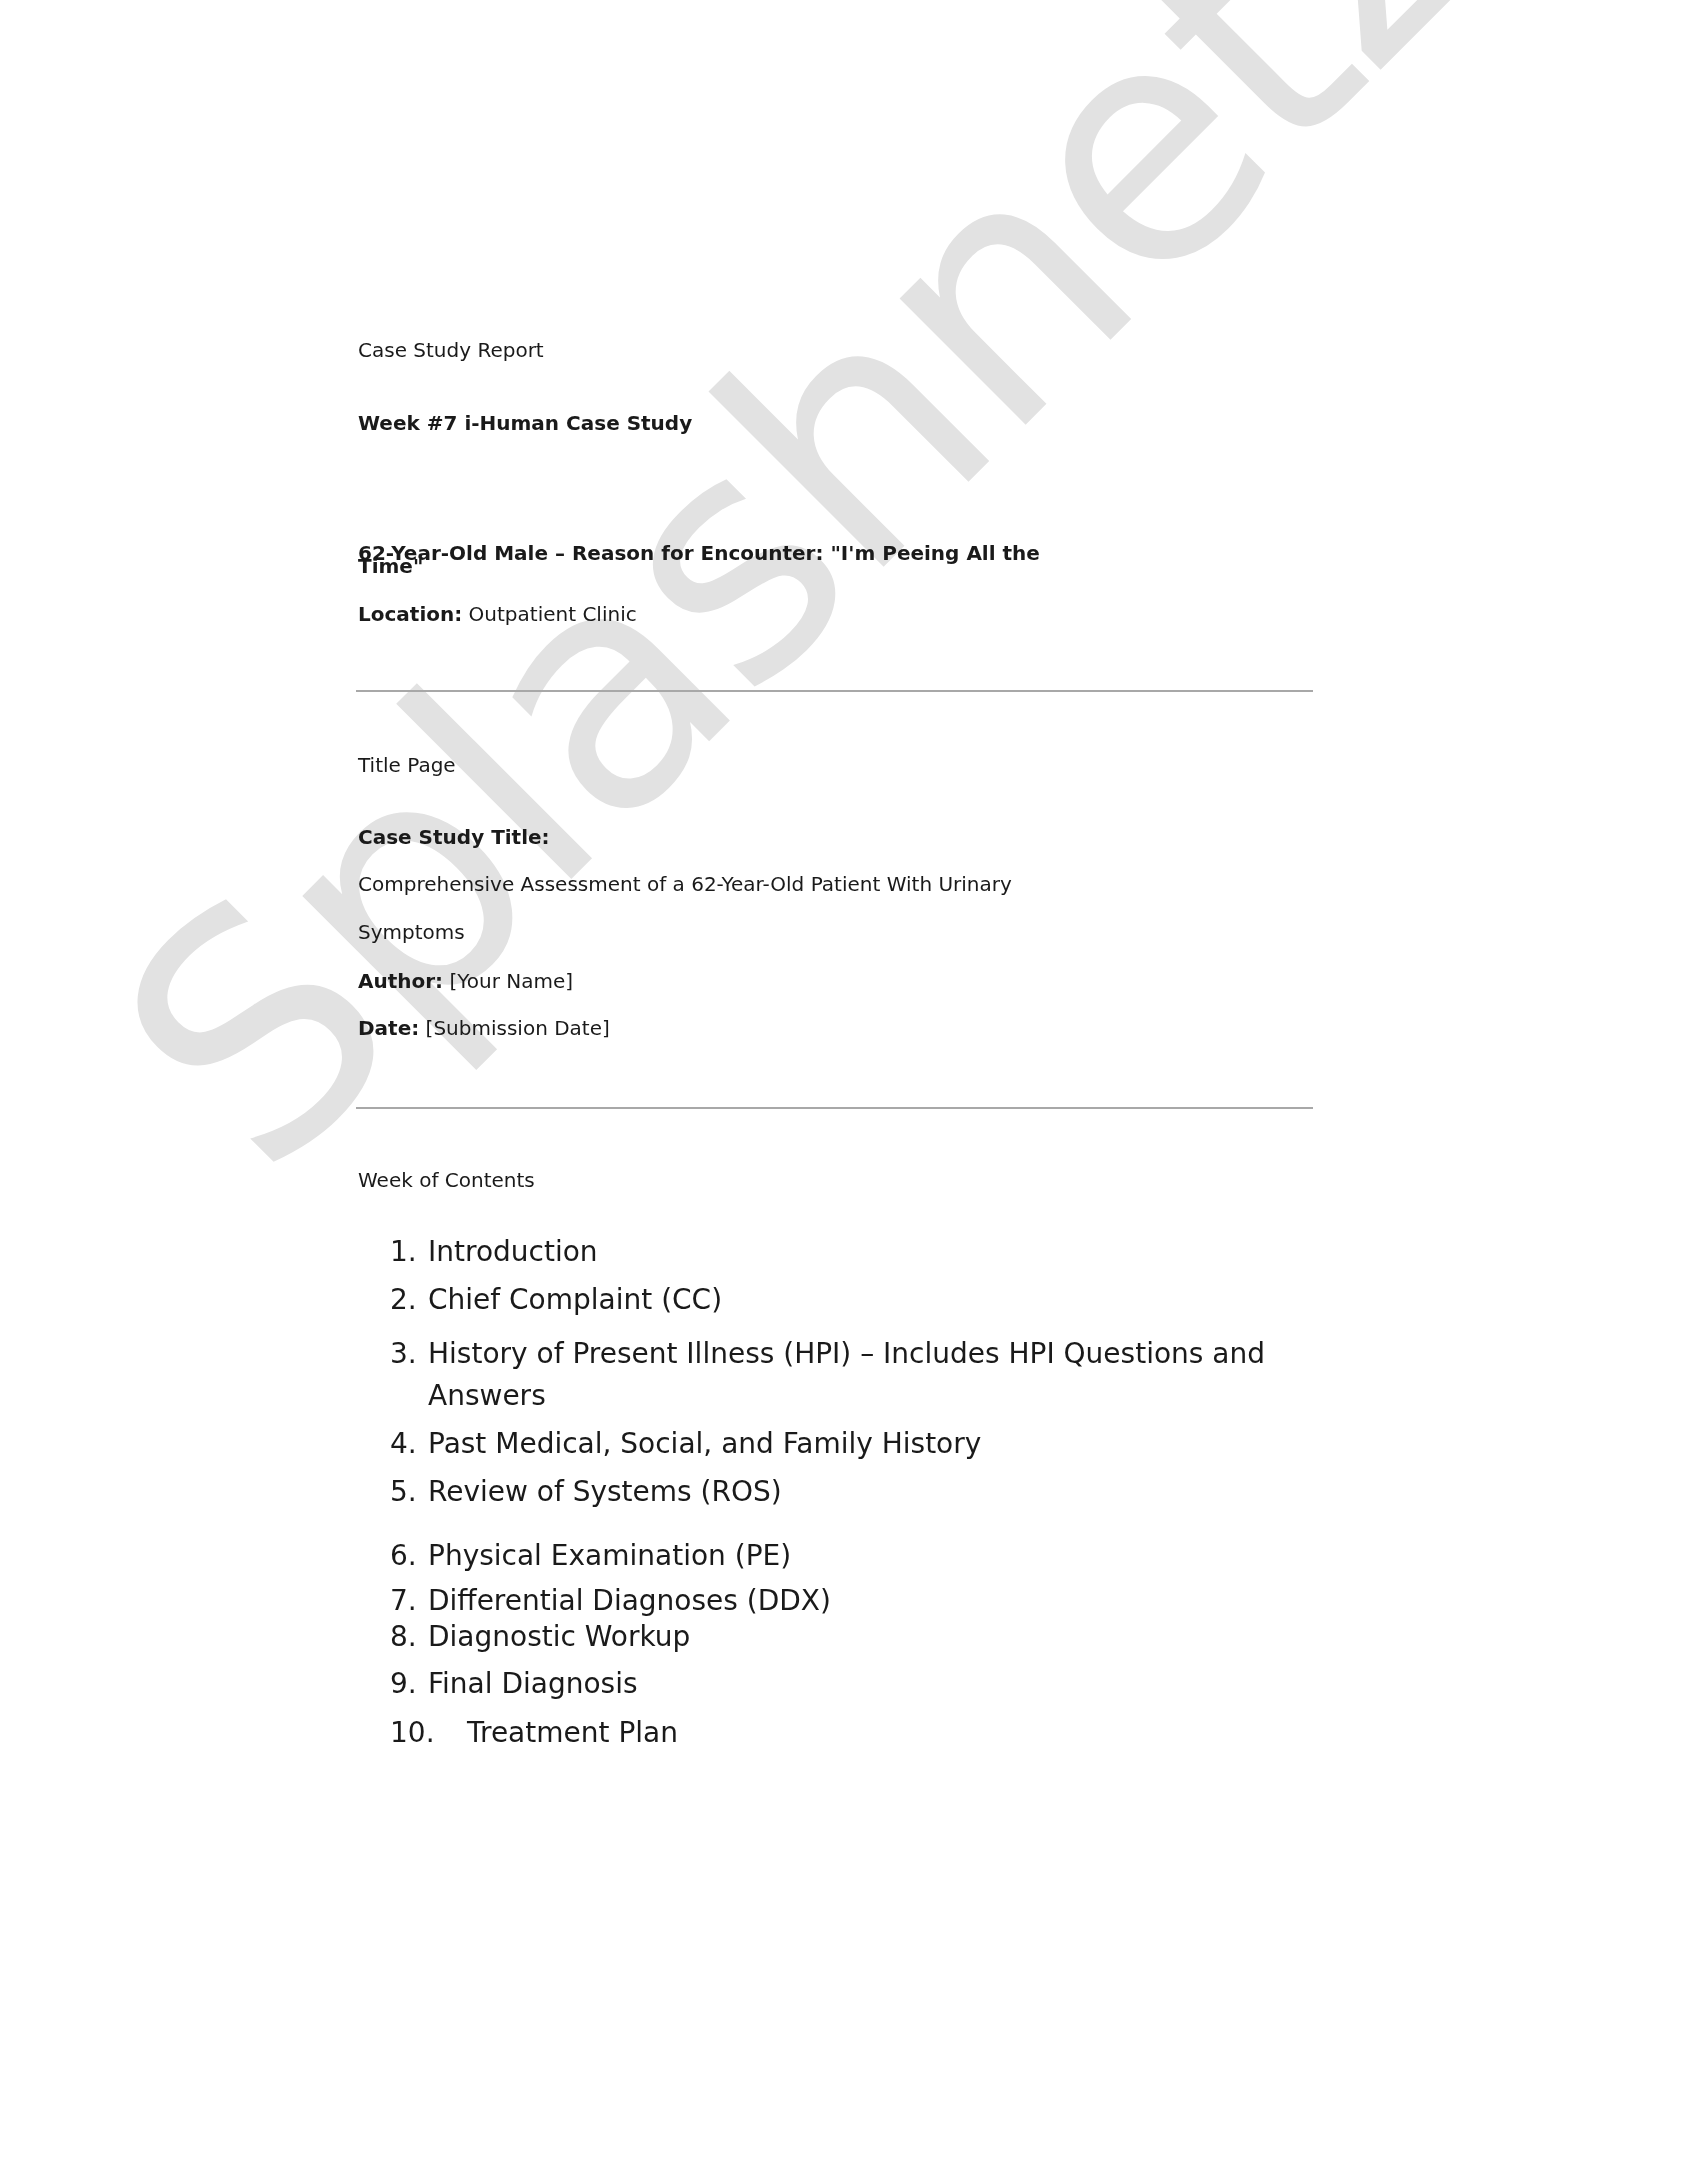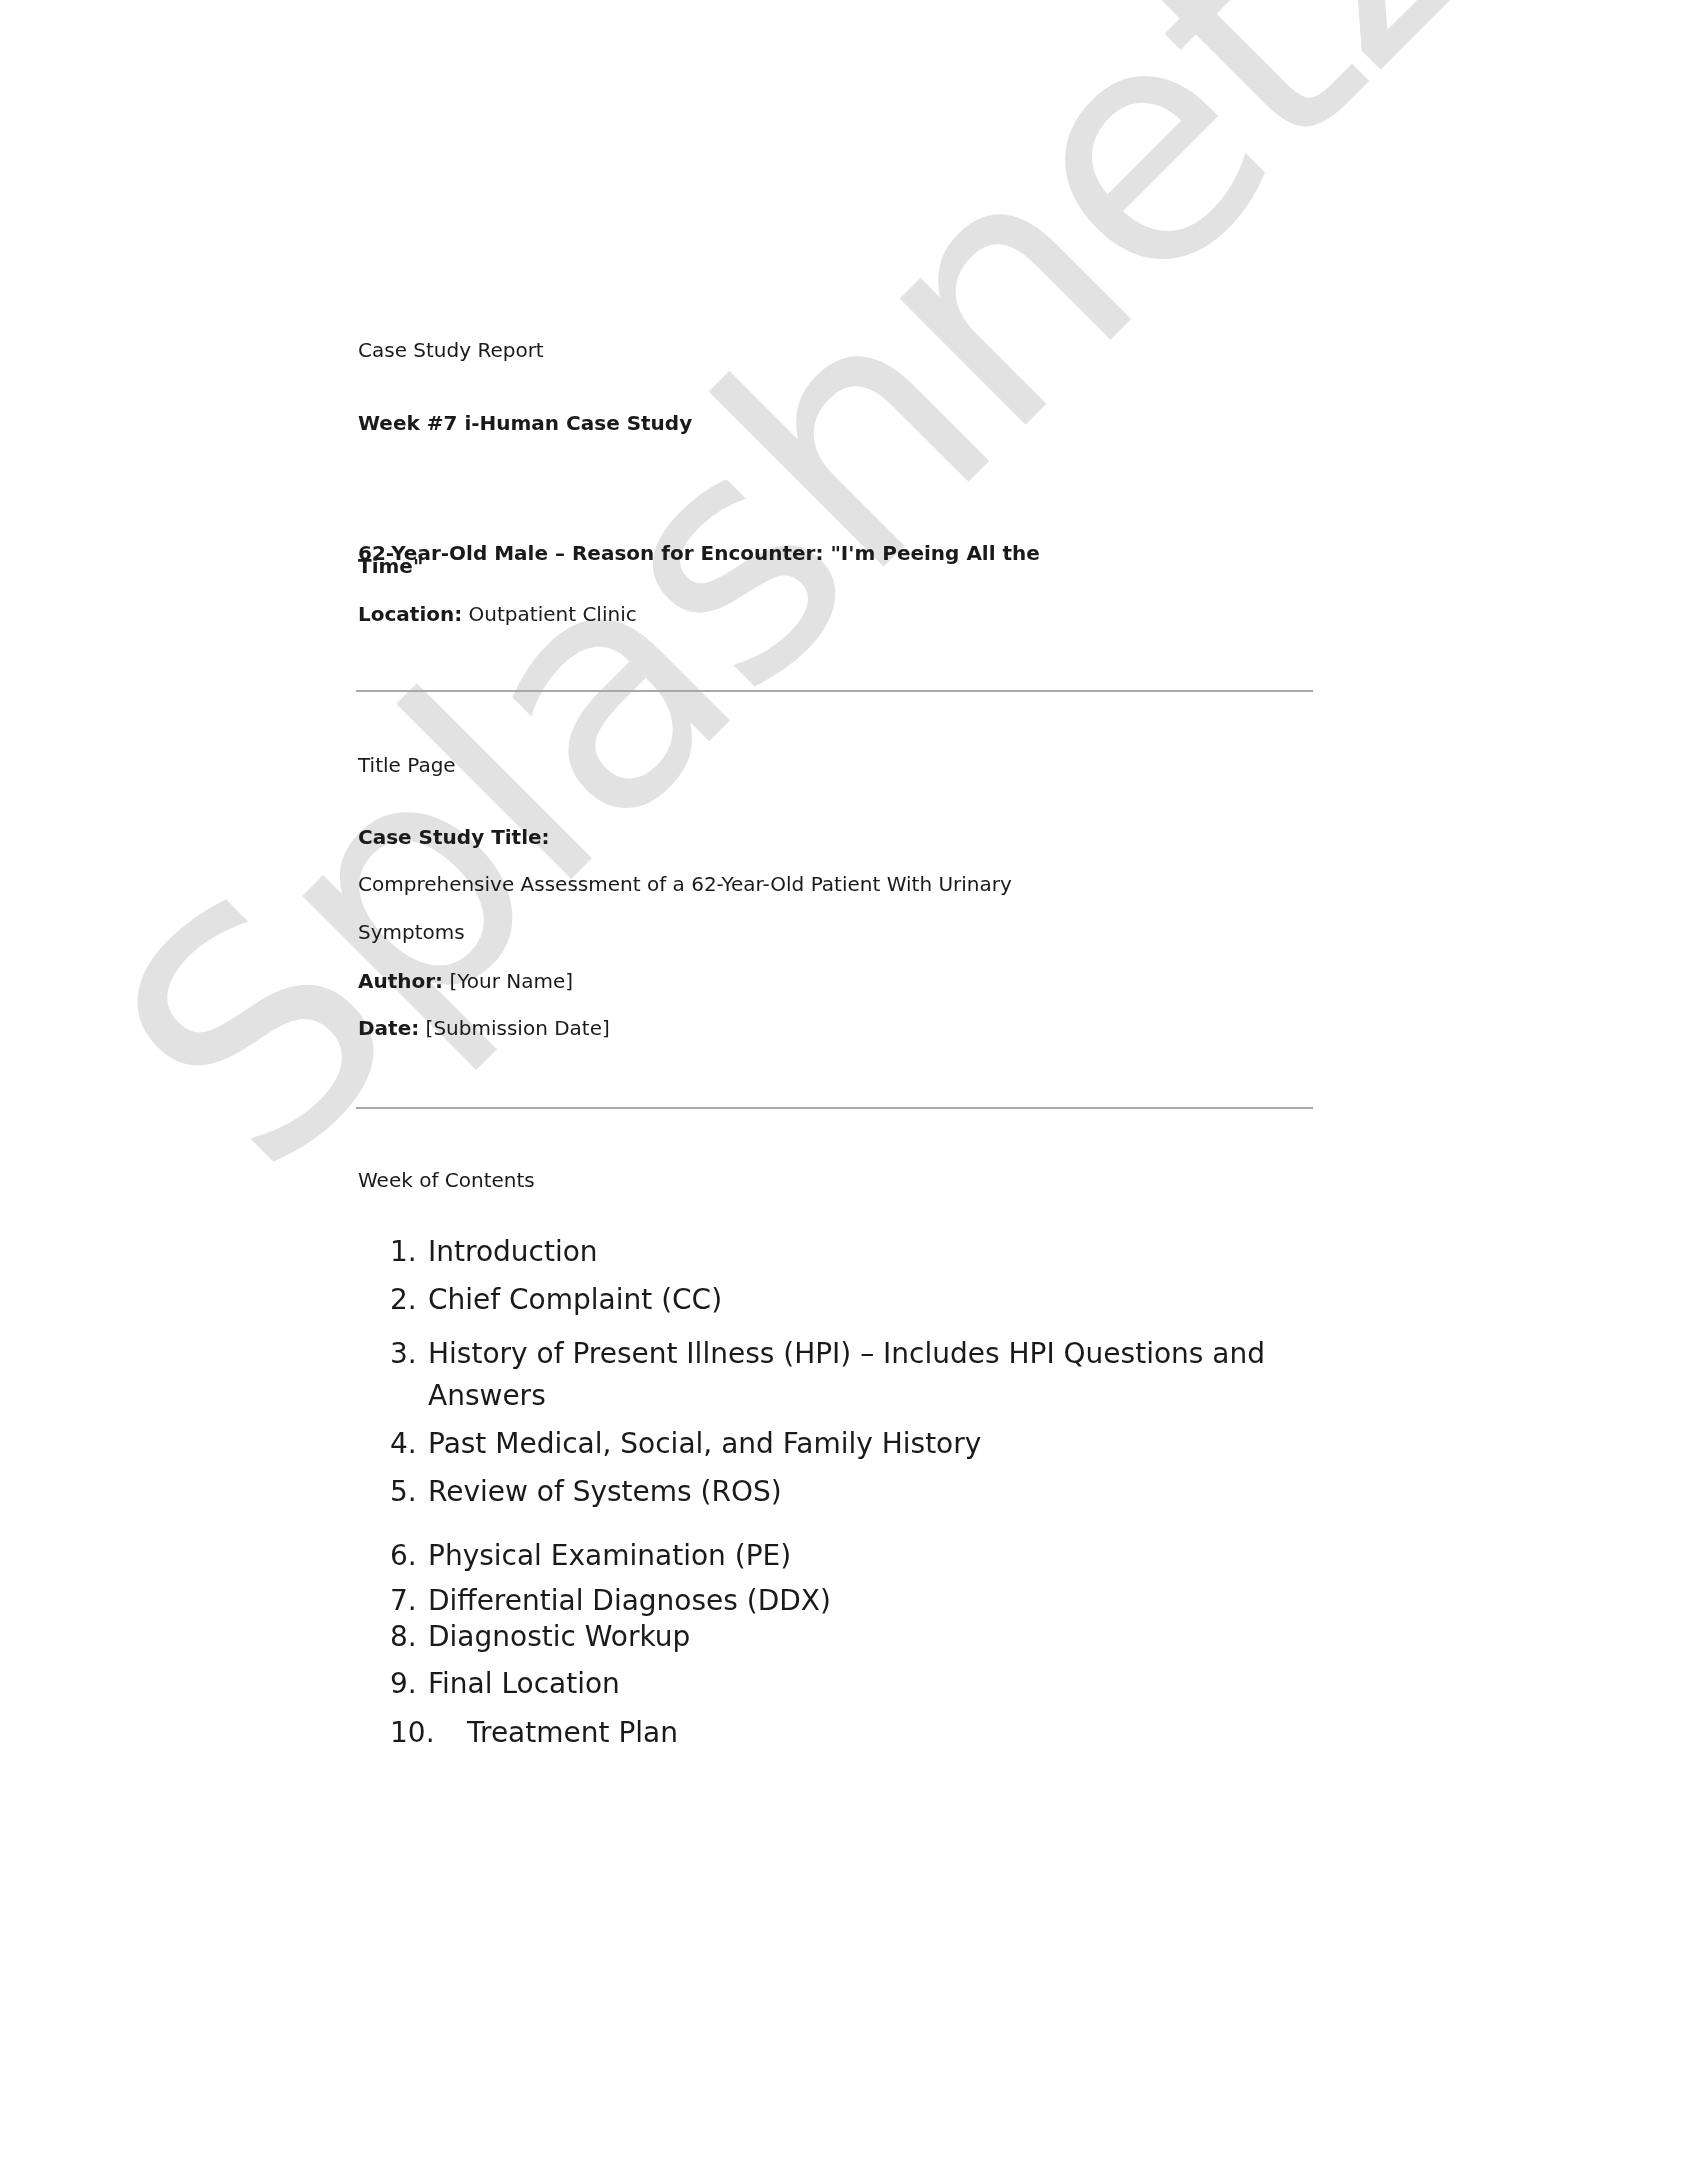--- a/index.html
+++ b/index.html
@@ -85,20 +85,20 @@
     <div class="toc-item" style="top:1522px;margin-top:16px;">
       <span class="toc-num">6.</span><span>Physical Examination (PE)</span>
     </div>
     <div class="toc-item" style="top:1570px;margin-top:13px;">
       <span class="toc-num">7.</span><span>Differential Diagnoses (DDX)</span>
     </div>
     <div class="toc-item" style="top:1619px;">
       <span class="toc-num">8.</span><span>Diagnostic Workup</span>
     </div>
     <div class="toc-item" style="top:1666px;">
-      <span class="toc-num">9.</span><span>Final Location</span>
+      <span class="toc-num">9.</span><span>Final Diagnosis</span>
     </div>
     <div class="toc-item" style="top:1715px;">
       <span class="toc-num wide">10.</span><span>Treatment Plan</span>
     </div>
   </div>
 </div>
 
 
 </body></html>

